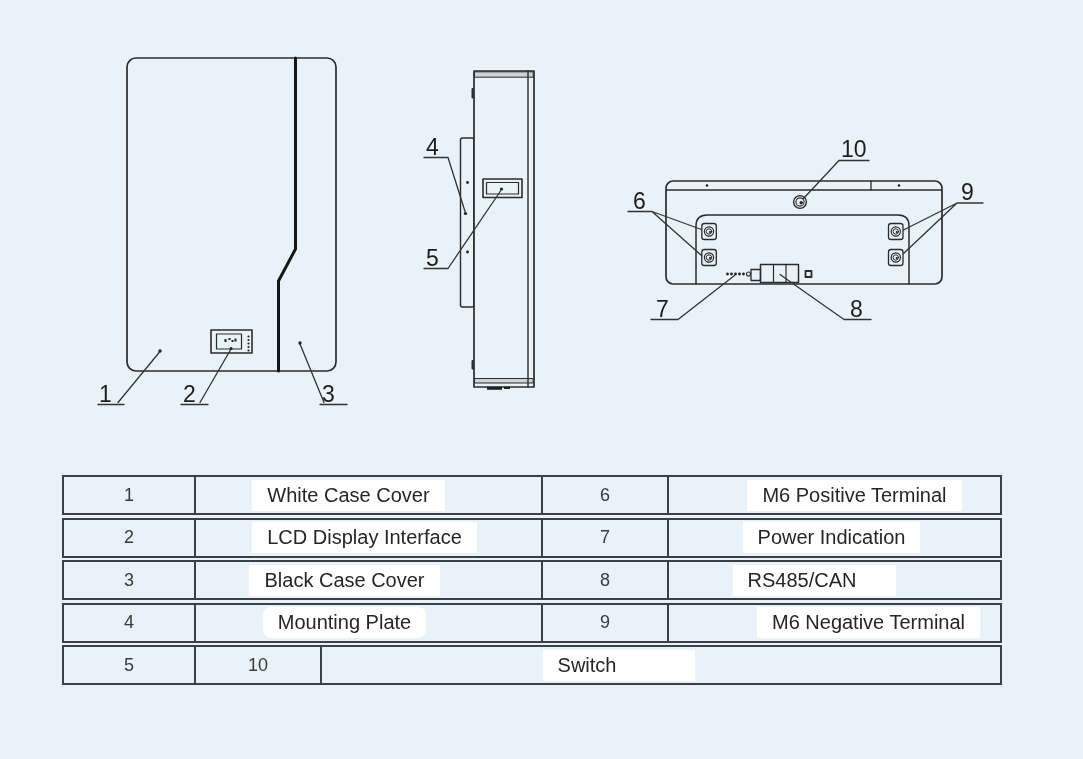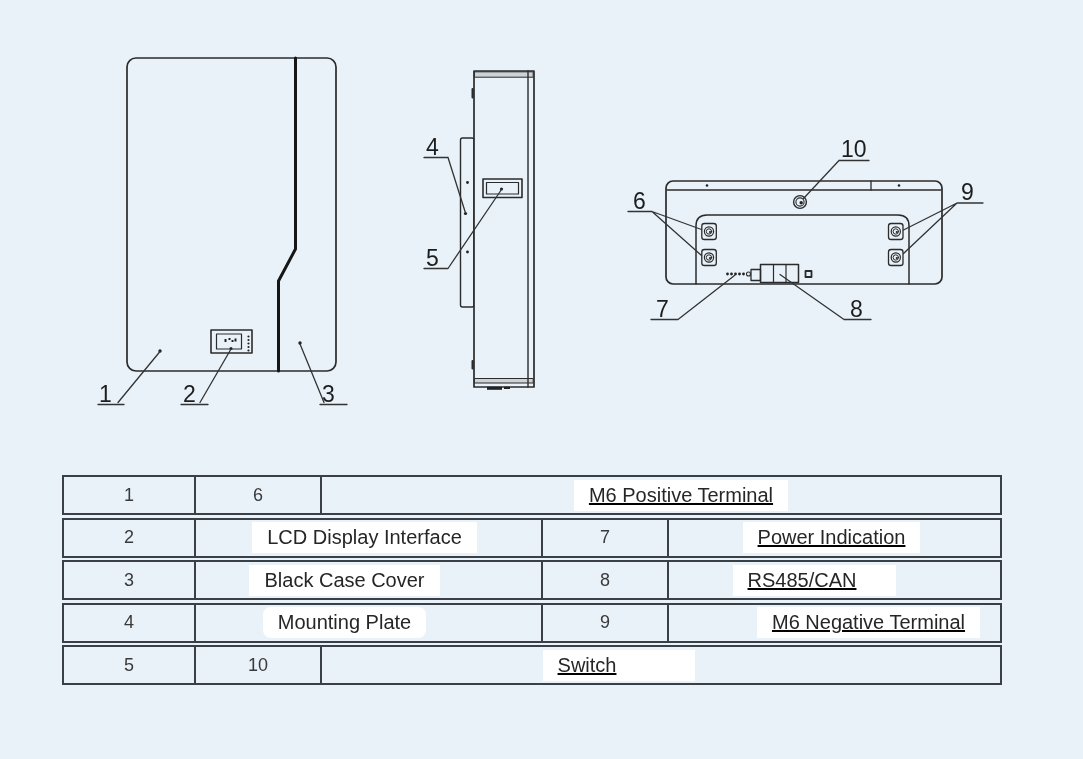--- a/index.html
+++ b/index.html
@@ -8,21 +8,21 @@
   svg.diagram{position:absolute;left:0;top:0;}
   text.callout{font-size:23px;fill:#1d1d1d;font-family:"Liberation Sans",sans-serif;}
   
   .ptable{position:absolute;left:62px;top:475px;width:940px;}
   .prow{display:flex;height:40px;border:2px solid #3b4046;margin-bottom:2.5px;box-sizing:border-box;}
   .pcell{box-sizing:border-box;display:flex;align-items:center;justify-content:center;height:100%;}
   .pcell+.pcell{border-left:2px solid #3b4046;}
   .cell-no-left{width:130px;}
   .cell-desc-left{width:347px;}
   .cell-no-right{width:126px;}
-  .cell-desc-right{flex:1;text-decoration:underline;}
+  .cell-desc-right{flex:1;}
   .num{font-size:18px;color:#3a3a3a;}
   .hl{display:inline-block;background:#ffffff;padding:4px 15px;font-size:20px;
       color:#262626;white-space:nowrap;line-height:1.15;}
   
   .prow:nth-child(1) .cell-desc-left  .hl{transform:translateX(-20px);}
   .prow:nth-child(2) .cell-desc-left  .hl{transform:translateX(-4px);}
   .prow:nth-child(3) .cell-desc-left  .hl{transform:translateX(-24px);}
   .prow:nth-child(4) .cell-desc-left  .hl{transform:translateX(-24px);border-radius:8px;}
   .prow:nth-child(5) .cell-desc-left  .hl{transform:translateX(-36px);}
   .prow:nth-child(1) .cell-desc-right .hl{transform:translateX(20px);}
@@ -197,20 +197,23 @@
     <text class="callout" x="656" y="317">7</text>
     <text class="callout" x="850" y="317">8</text>
     <text class="callout" x="961" y="200">9</text>
     <text class="callout" x="841" y="157">10</text>
   </svg>
 
   <div class="ptable">
 
     <div class="prow">
       <div class="pcell cell-no-left num">1</div>
+      <div class="pcell cell-desc-left">
+          <span class="hl">White Case Cover</span>
+        </div>
       <div class="pcell cell-no-right num">6</div>
       <div class="pcell cell-desc-right">
           <span class="hl">M6 Positive Terminal</span>
         </div>
     </div>
 
     <div class="prow">
       <div class="pcell cell-no-left num">2</div>
       <div class="pcell cell-desc-left">
           <span class="hl">LCD Display Interface</span>

